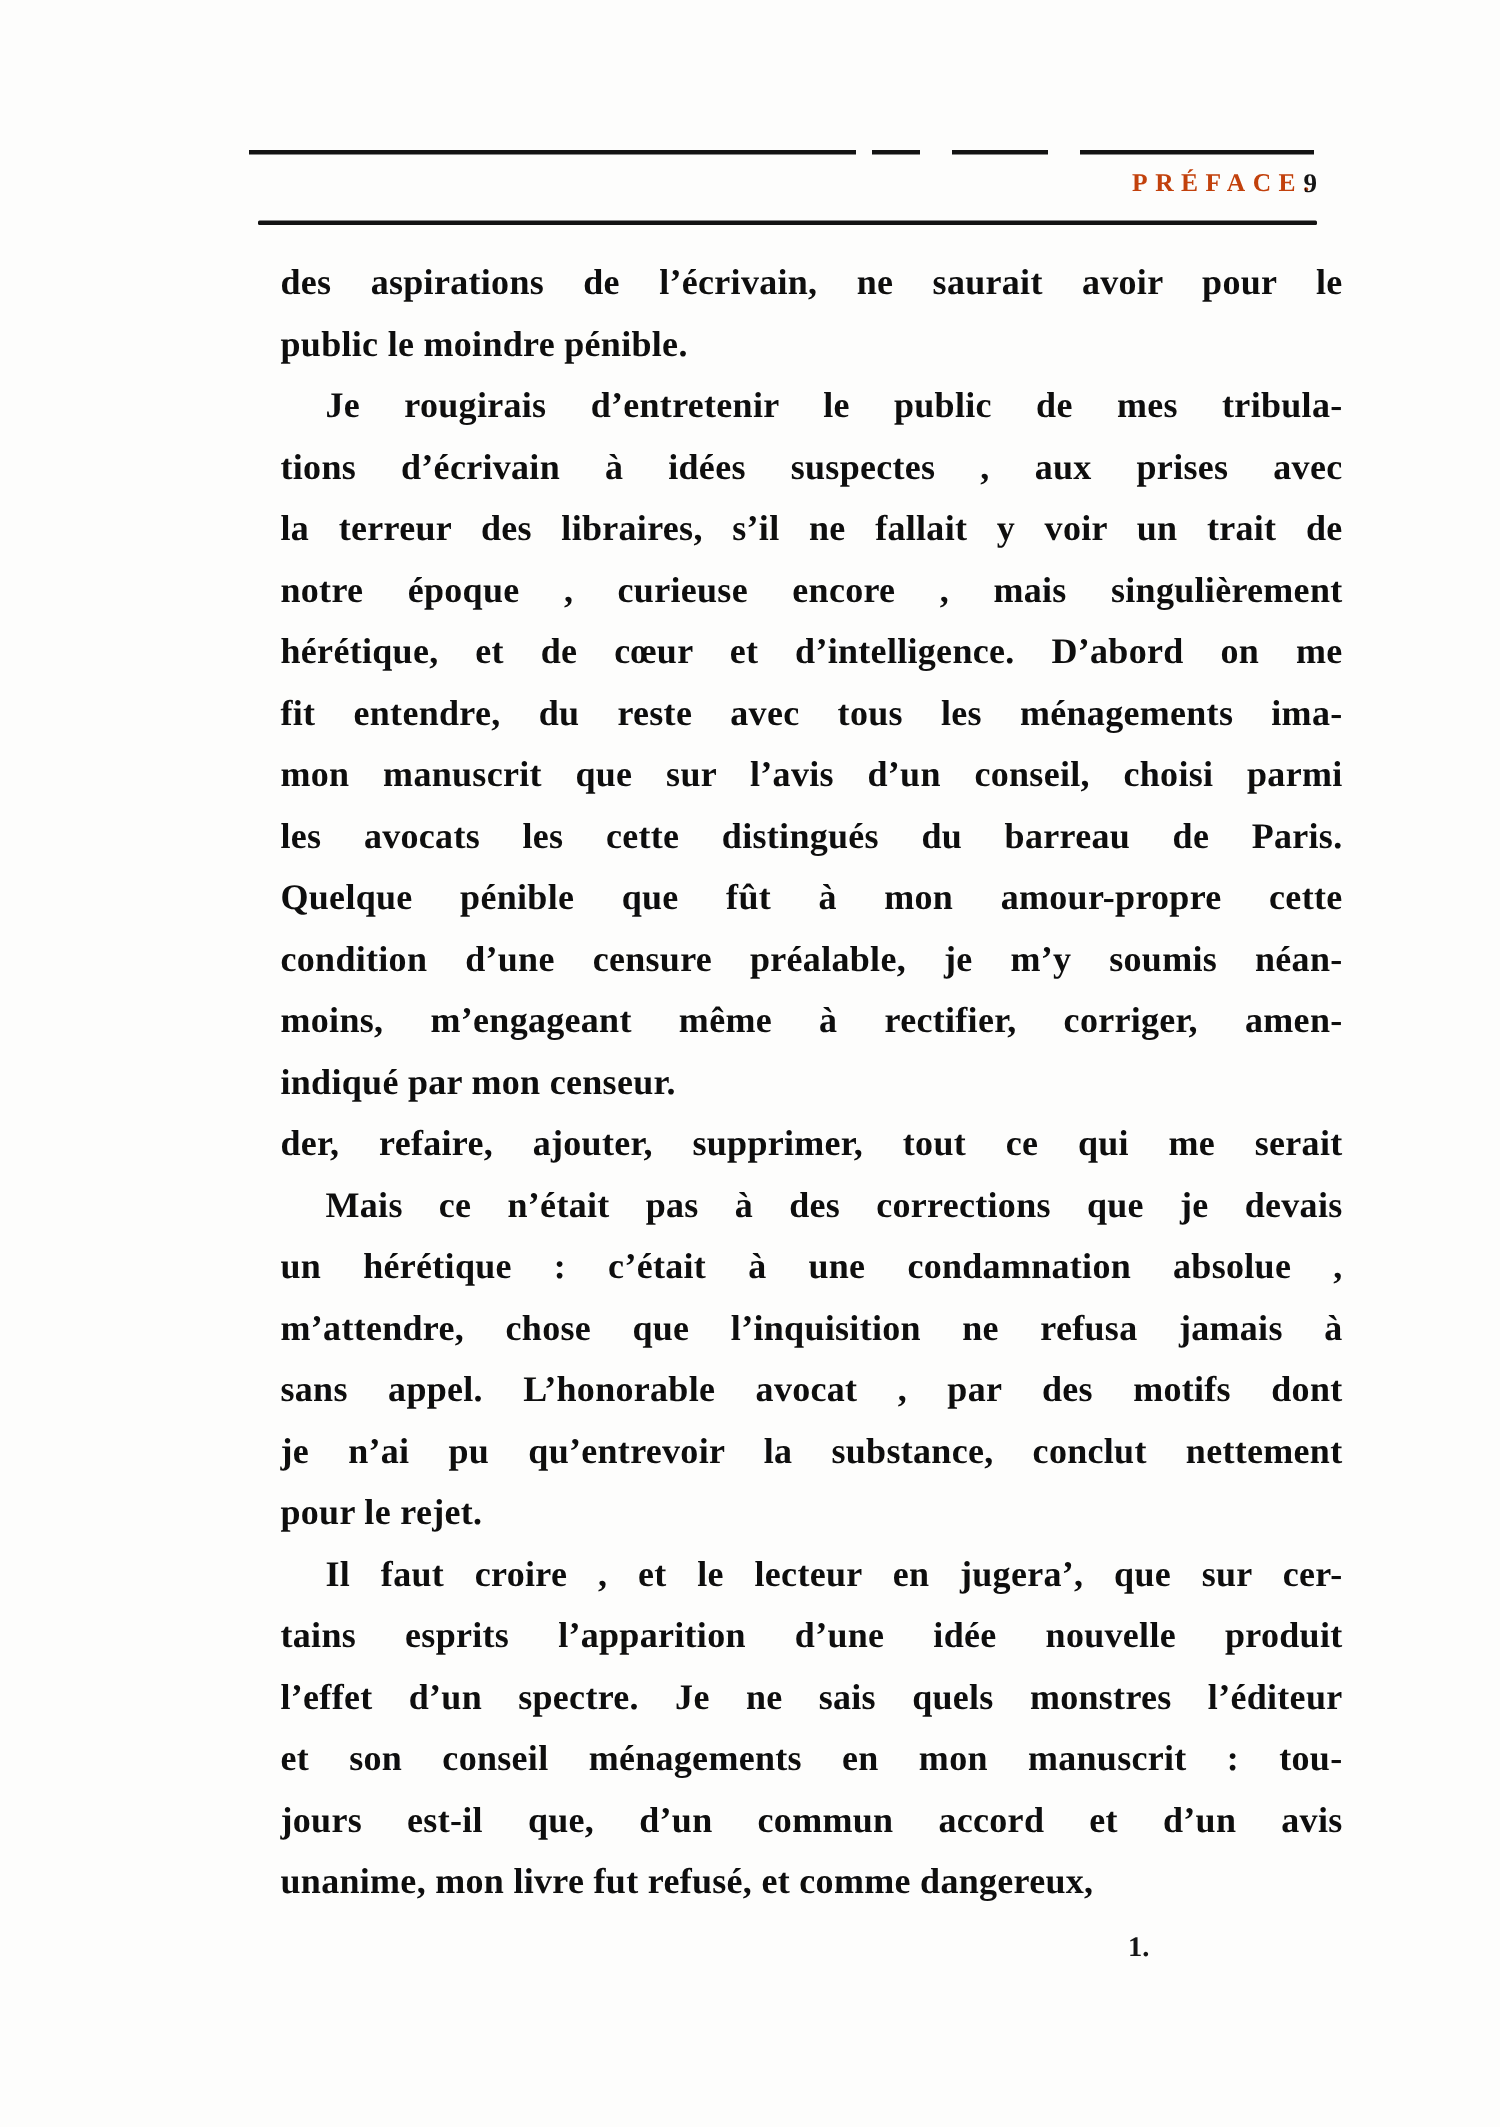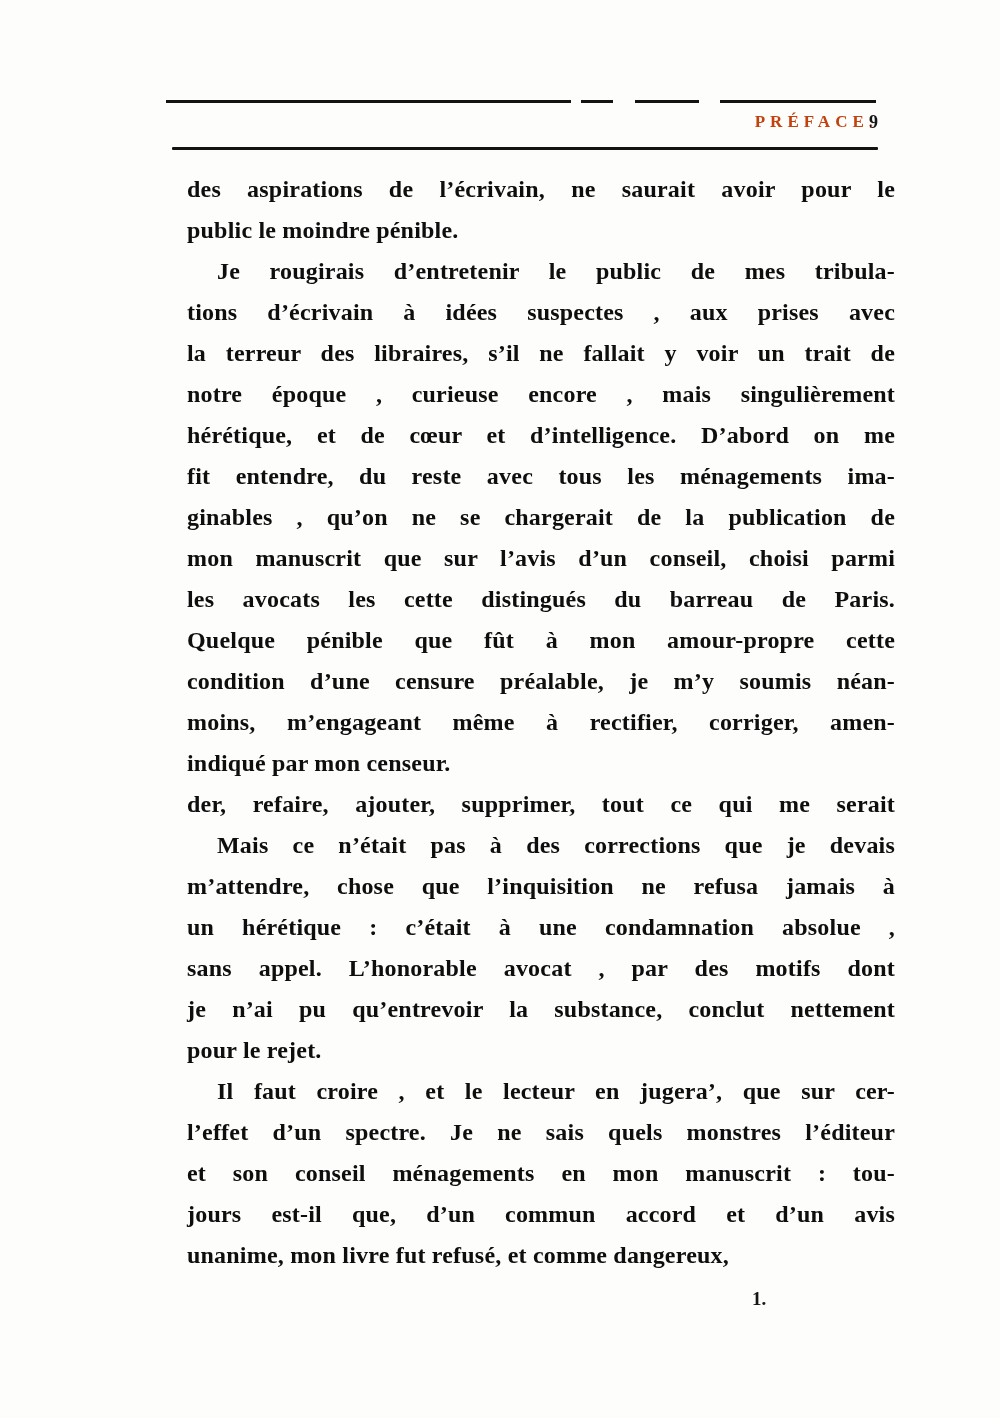--- a/index.html
+++ b/index.html
@@ -106,35 +106,35 @@
 
   <div class="text-block">
       <div class="line">des aspirations  de  l’écrivain, ne saurait avoir pour le</div>
       <div class="line last">public le moindre pénible.</div>
       <div class="line indent">Je rougirais d’entretenir le public de mes tribula-</div>
       <div class="line">tions  d’écrivain  à  idées  suspectes ,  aux  prises  avec</div>
       <div class="line">la terreur des libraires, s’il ne fallait y voir un trait de</div>
       <div class="line">notre époque ,  curieuse  encore ,  mais  singulièrement</div>
       <div class="line">hérétique,  et de cœur et d’intelligence.  D’abord on me</div>
       <div class="line">fit entendre,  du reste avec tous les ménagements ima-</div>
-      <div class="line">ginables ,  qu’on  ne se  chargerait  de  la  publication de</div>
       <div class="line">mon manuscrit que sur l’avis d’un conseil, choisi parmi</div>
       <div class="line">les  avocats  les  cette  distingués  du  barreau  de  Paris.</div>
       <div class="line">Quelque  pénible  que  fût  à  mon  amour-propre  cette</div>
       <div class="line">condition d’une censure préalable, je m’y soumis néan-</div>
       <div class="line">moins, m’engageant même à rectifier, corriger, amen-</div>
       <div class="line last">indiqué par mon censeur.</div>
       <div class="line">der,  refaire,  ajouter,  supprimer,  tout ce qui me serait</div>
       <div class="line indent">Mais ce  n’était  pas à  des  corrections  que  je devais</div>
+      <div class="line">un  hérétique :  c’était  à  une  condamnation  absolue ,</div>
       <div class="line">m’attendre,  chose  que  l’inquisition  ne refusa jamais à</div>
-      <div class="line">un  hérétique :  c’était  à  une  condamnation  absolue ,</div>
       <div class="line">sans  appel.  L’honorable  avocat ,  par  des  motifs dont</div>
       <div class="line">je n’ai pu qu’entrevoir la substance,  conclut nettement</div>
       <div class="line last">pour le rejet.</div>
       <div class="line indent">Il  faut  croire ,  et le  lecteur  en  jugera’,  que sur cer-</div>
+      <div class="line">tains  esprits  l’apparition  d’une  idée  nouvelle  produit</div>
       <div class="line">l’effet d’un spectre.  Je ne sais quels monstres l’éditeur</div>
       <div class="line">et  son  conseil  ménagements  en  mon  manuscrit :  tou-</div>
       <div class="line">jours  est-il  que,  d’un  commun  accord  et  d’un  avis</div>
       <div class="line last">unanime,  mon livre fut refusé,  et comme dangereux,</div>
     </div>
 
   <div class="signature-mark">1.</div>
 
 </div>
 

